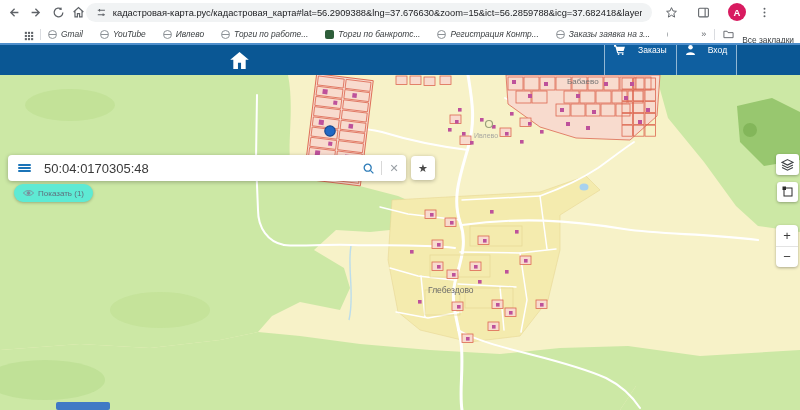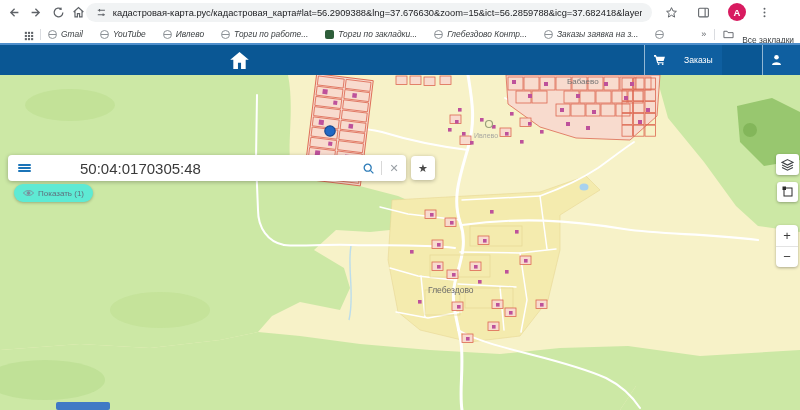--- a/index.html
+++ b/index.html
@@ -18,30 +18,30 @@
   .fav.site { border:none; border-radius:2px; background:#2e5e3a; }
   #bm-right { position:absolute; right:6px; top:0; height:18px; display:flex; align-items:center; gap:8px; }
   #bm-right .chev { font-size:9px; color:#5f6368; }
   #bm-right .vsep { width:1px; height:11px; background:#dadce0; }
   #bm-right label { font-size:8.4px; color:#3c4043;margin-top:12px; }
   #blueline { position:absolute; left:0; top:43px; width:800px; height:2px; background:#4f8fcc; }
   
   #site-header { position:absolute; left:0; top:45px; width:800px; height:30px; background:#0a5794; }
   #home-btn { position:absolute; left:220px; top:45px; width:38px; height:30px; display:flex; align-items:center; justify-content:center; }
   #hdr-btns { position:absolute; left:604px; top:45px; height:30px; display:flex; }
-  .hbtn { background:#0f5fa0; color:#fff; font-size:8.6px; display:flex; align-items:center; gap:19px; padding:0 9px; border-left:1px solid rgba(255,255,255,.55); cursor:pointer;margin-left:40px; }
+  .hbtn { background:#0f5fa0; color:#fff; font-size:8.6px; display:flex; gap:13px; padding:0 9px; border-left:1px solid rgba(255,255,255,.55); cursor:pointer; }
   .hbtn:last-child { border-right:1px solid rgba(255,255,255,.55); }
   
   #map-wrap { position:absolute; left:0; top:75px; width:800px; height:403px; background:#f7f2c8; }
   svg text { font-family:"Liberation Sans", sans-serif; }
   
   #search-box { position:absolute; left:8px; top:80px; width:398px; height:26px; background:#fff; border-radius:4px; box-shadow:0 1px 4px rgba(0,0,0,.28); display:flex; align-items:center; z-index:20; }
   #menu-btn { width:32px; height:100%; display:flex; align-items:center; justify-content:center; cursor:pointer; }
   #menu-btn .bar { display:block; width:13px; height:2.2px; background:#1b74b8; border-radius:1px; margin:1.2px 0; }
-  #search-input { flex:1; font-size:15px; color:#3a3a3a; padding-left:4px; white-space:nowrap; overflow:hidden; cursor:text;margin-left:36px; }
+  #search-input { flex:1; font-size:13px; color:#3a3a3a; padding-left:4px; white-space:nowrap; overflow:hidden; cursor:text; }
   #mag-btn { width:26px; display:flex; align-items:center; justify-content:center; cursor:pointer; }
   #sb-sep { width:1px; height:14px; background:#d8d8d8; }
   #clear-btn { width:24px; text-align:center; font-size:11px; color:#9aa0a6; cursor:pointer; }
   #fav-btn { position:absolute; left:411px; top:81px; width:24px; height:24px; background:#fff; border-radius:4px; box-shadow:0 1px 4px rgba(0,0,0,.28); display:flex; align-items:center; justify-content:center; font-size:11px; color:#4a4a4a; z-index:20; cursor:pointer; }
   #show-pill { position:absolute; left:14px; top:109px; height:18px; padding:0 9px; background:#5eead4; border-radius:9px; box-shadow:0 1px 3px rgba(0,0,0,.25); display:flex; align-items:center; gap:4px; z-index:20; cursor:pointer; }
   #show-pill span { font-size:8px; color:#5f6f7d; }
   
   .map-btn { position:absolute; background:#fff; border-radius:3px; box-shadow:0 1px 3px rgba(0,0,0,.3); display:flex; align-items:center; justify-content:center; z-index:20; cursor:pointer; }
   #layers-btn { left:776px; top:79px; width:23px; height:21px; }
   #area-btn   { left:777px; top:107px; width:21px; height:20px; }
@@ -130,25 +130,25 @@
       <div class="bm">
         <span class="fav"></span>
         <label>Ивлево</label>
       </div>
       <div class="bm">
         <span class="fav"></span>
         <label>Торги по работе...</label>
       </div>
       <div class="bm">
         <span class="fav site"></span>
-        <label>Торги по закладки...</label>
-      </div>
-      <div class="bm">
-        <span class="fav"></span>
-        <label>Глебездово Контр...</label>
+        <label>Торги по банкротс...</label>
+      </div>
+      <div class="bm">
+        <span class="fav"></span>
+        <label>Регистрация Контр...</label>
       </div>
       <div class="bm">
         <span class="fav"></span>
         <label>Заказы заявка на з...</label>
       </div>
       <div class="bm">
         <span class="fav"></span>
       </div>
     </div>
   <div id="bm-right">

